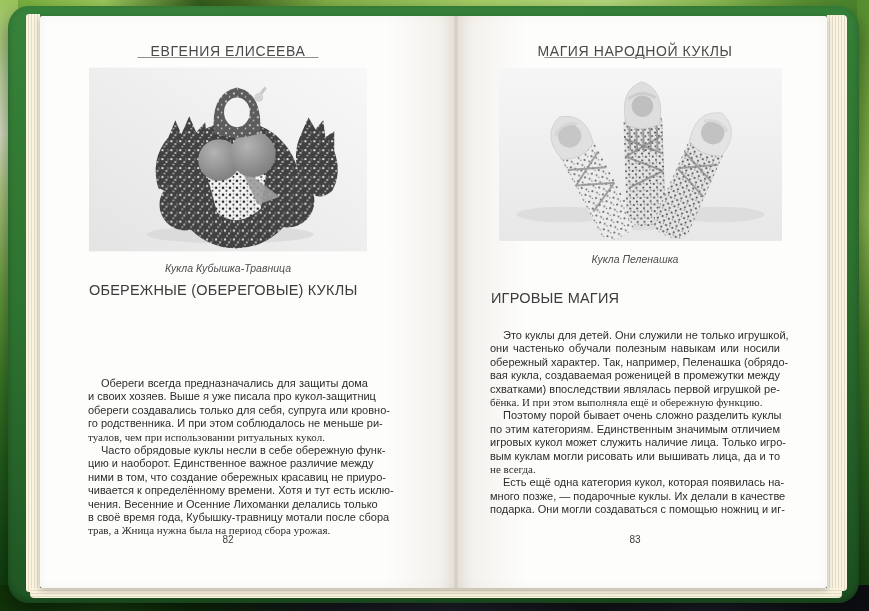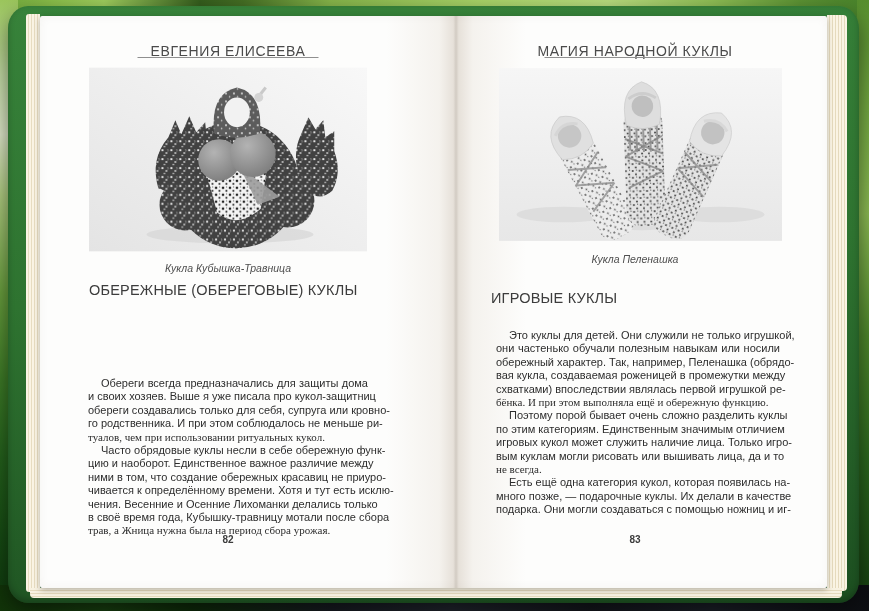--- a/index.html
+++ b/index.html
@@ -53,28 +53,28 @@
   #right-col .photo-caption { top:237px; }
 
   .section-heading { position:absolute; left:1px; right:0;
     font-size:14.5px; letter-spacing:.2px; color:#3c3c3c; }
   #left-col  .section-heading { top:266px; }
   #right-col .section-heading { top:274px; }
 
   .body-text { position:absolute; left:0; right:0;
     font-size:11px; line-height:13.4px; color:#2d2d2d; }
   #left-col  .body-text { top:326px;margin-top:35px; }
-  #right-col .body-text { top:313px;margin-left:6px; }
+  #right-col .body-text { top:313px; }
 
   .line { text-align:justify; text-align-last:justify; white-space:nowrap; }
   .line.first { text-indent:13px; }
   .line.last  { text-align-last:auto; white-space:normal;font-family:Liberation Serif, serif; }
 
   .page-number { position:absolute; top:518px; left:0; right:0; text-align:center;
-    font-size:10px; color:#3c3c3c;font-weight:bold; }
+    font-size:10px; color:#3c3c3c; }
 </style>
 </head>
 <body>
 
 <div id="stage">
   <div class="bg"></div>
   <div class="bg-left"></div>
   <div class="bg-right"></div>
   <div class="bg-bottom"></div>
 
@@ -214,21 +214,21 @@
               <rect x="-19" y="26" width="38" height="112" rx="14" fill="url(#fabB)"></rect>
               <path d="M-18,40 Q-26,8 0,0 Q26,8 18,40 Q0,50 -18,40 Z" fill="#e4e4e4" stroke="#c9c9c9" stroke-width=".6"></path>
               <circle cx="0" cy="22" r="12" fill="#c2c2c2"></circle>
               <path d="M-13,15 Q0,5 13,15" stroke="#d8d8d8" stroke-width="3" fill="none"></path>
               <path d="M-18,52 L18,68 M18,50 L-18,70 M-18,70 L18,86" stroke="#8d8d8d" stroke-width="2" fill="none" opacity=".8"></path>
             </g>
           </svg>
         </div>
         <div class="photo-caption">Кукла Пеленашка</div>
 
-        <div class="section-heading">ИГРОВЫЕ КУКЛЫ</div>
+        <div class="section-heading">ИГРОВЫЕ МАГИЯ</div>
 
         <div class="body-text">
             <div class="para">
               <div class="line first">Это куклы для детей. Они служили не только игрушкой,</div>
               <div class="line">они частенько обучали полезным навыкам или носили</div>
               <div class="line">обережный характер. Так, например, Пеленашка (обрядо-</div>
               <div class="line">вая кукла, создаваемая роженицей в промежутки между</div>
               <div class="line">схватками) впоследствии являлась первой игрушкой ре-</div>
               <div class="line last">бёнка. И при этом выполняла ещё и обережную функцию.</div>
             </div>

